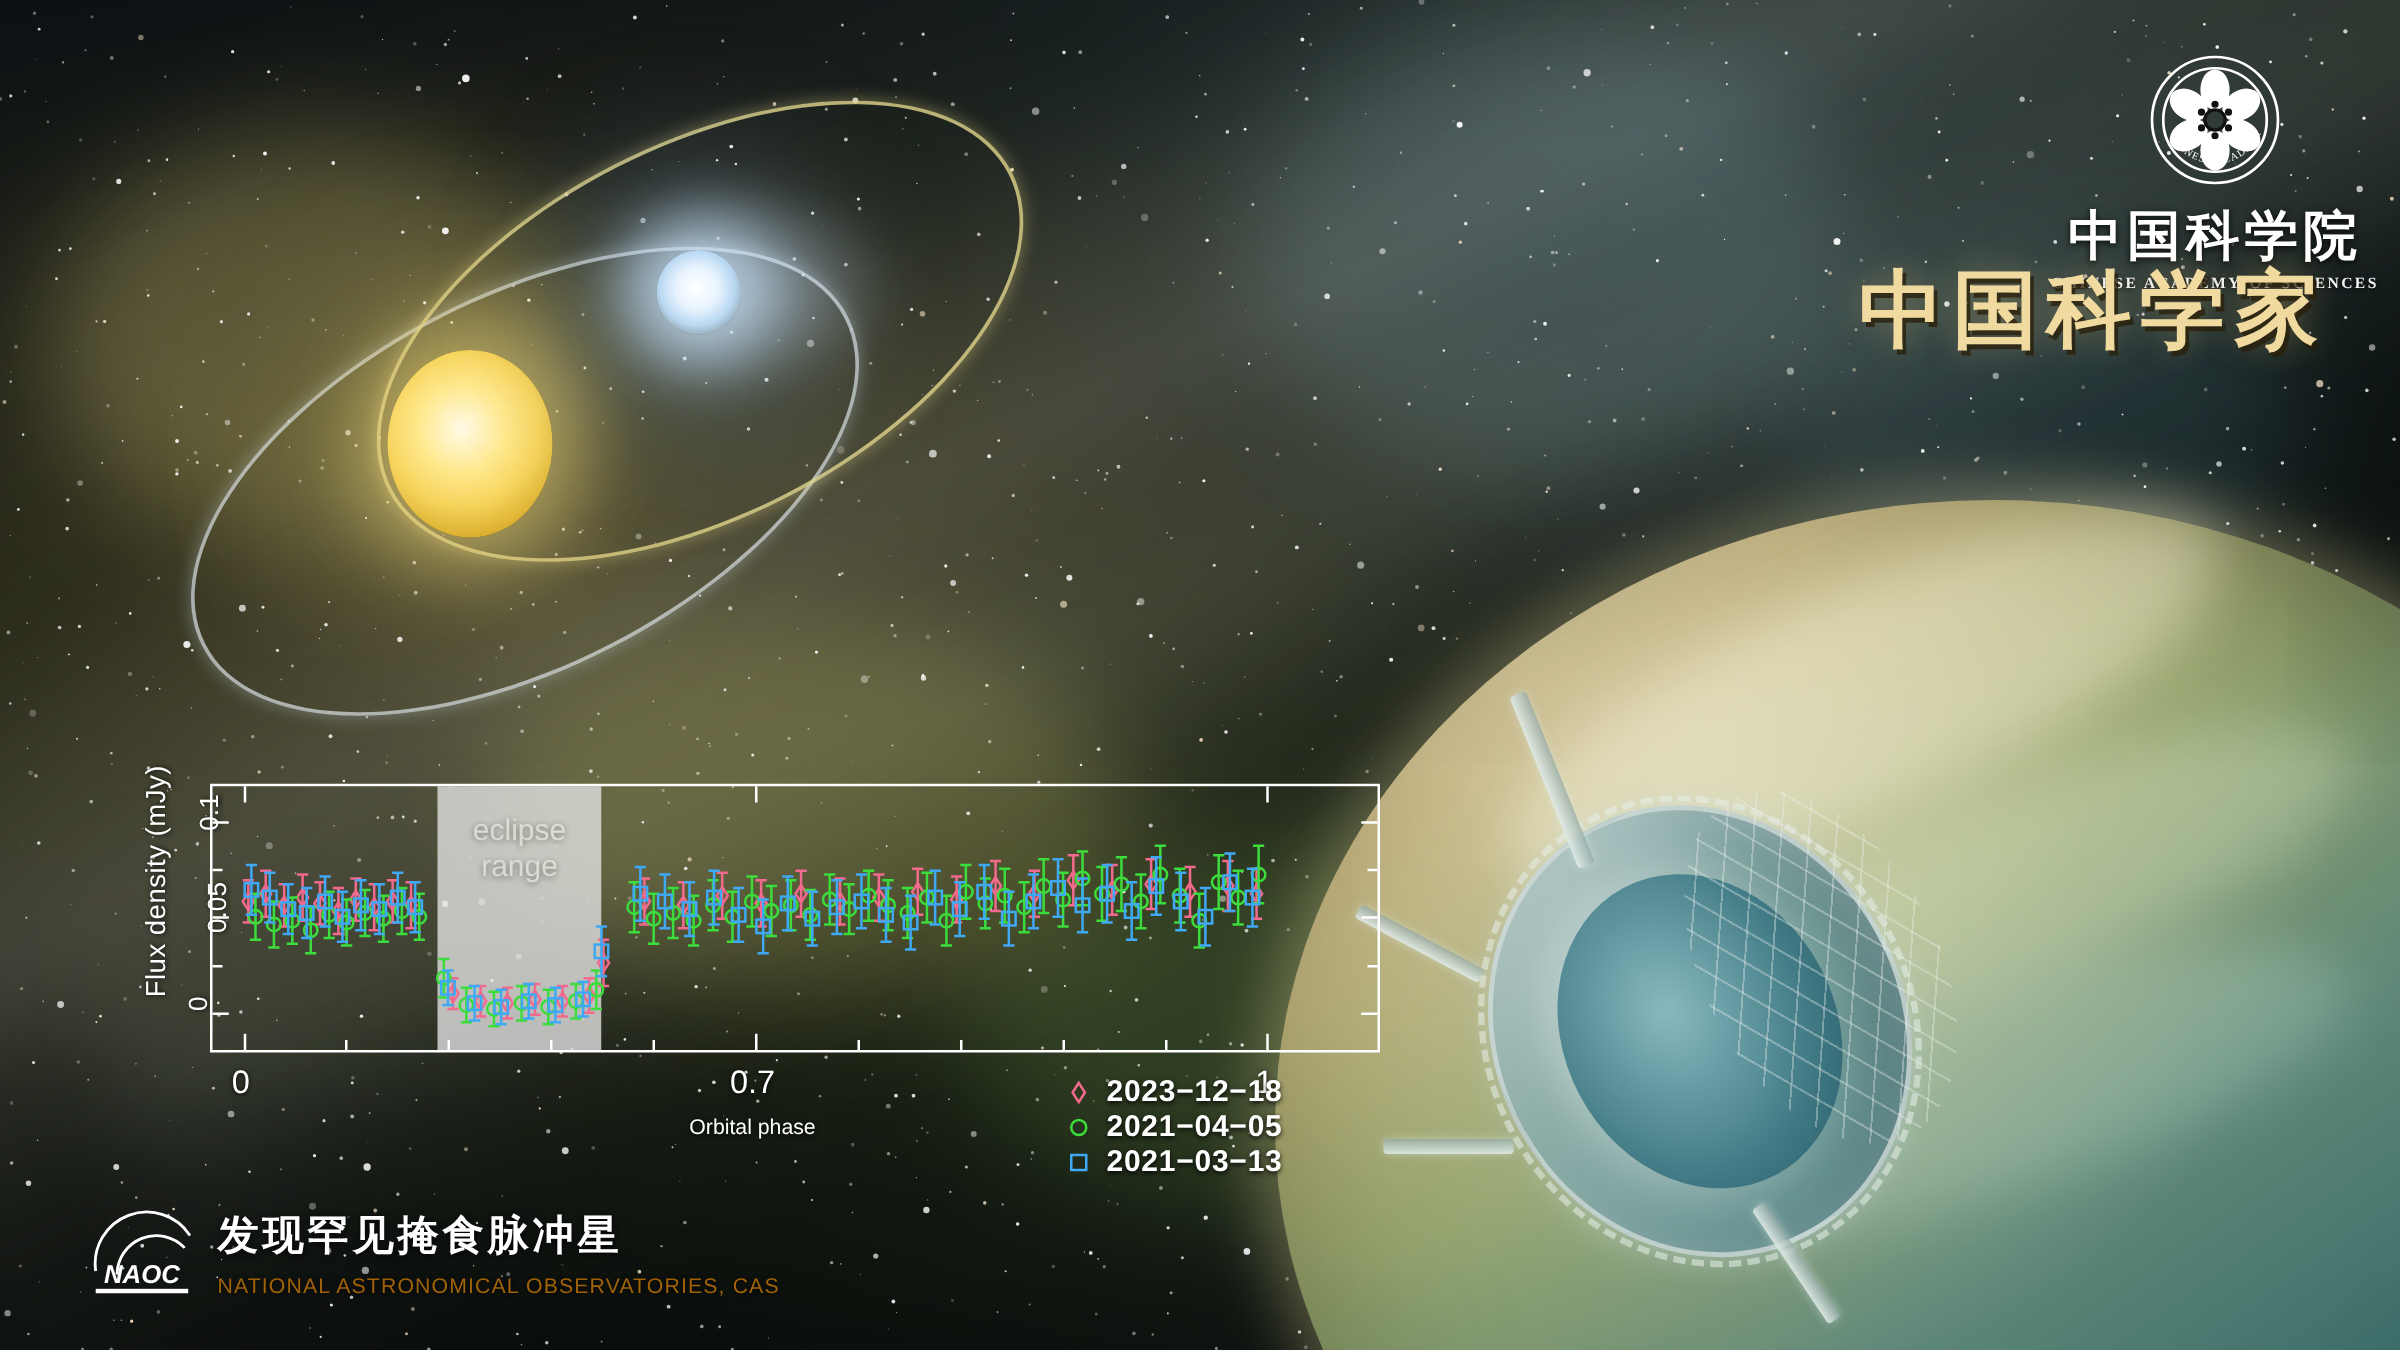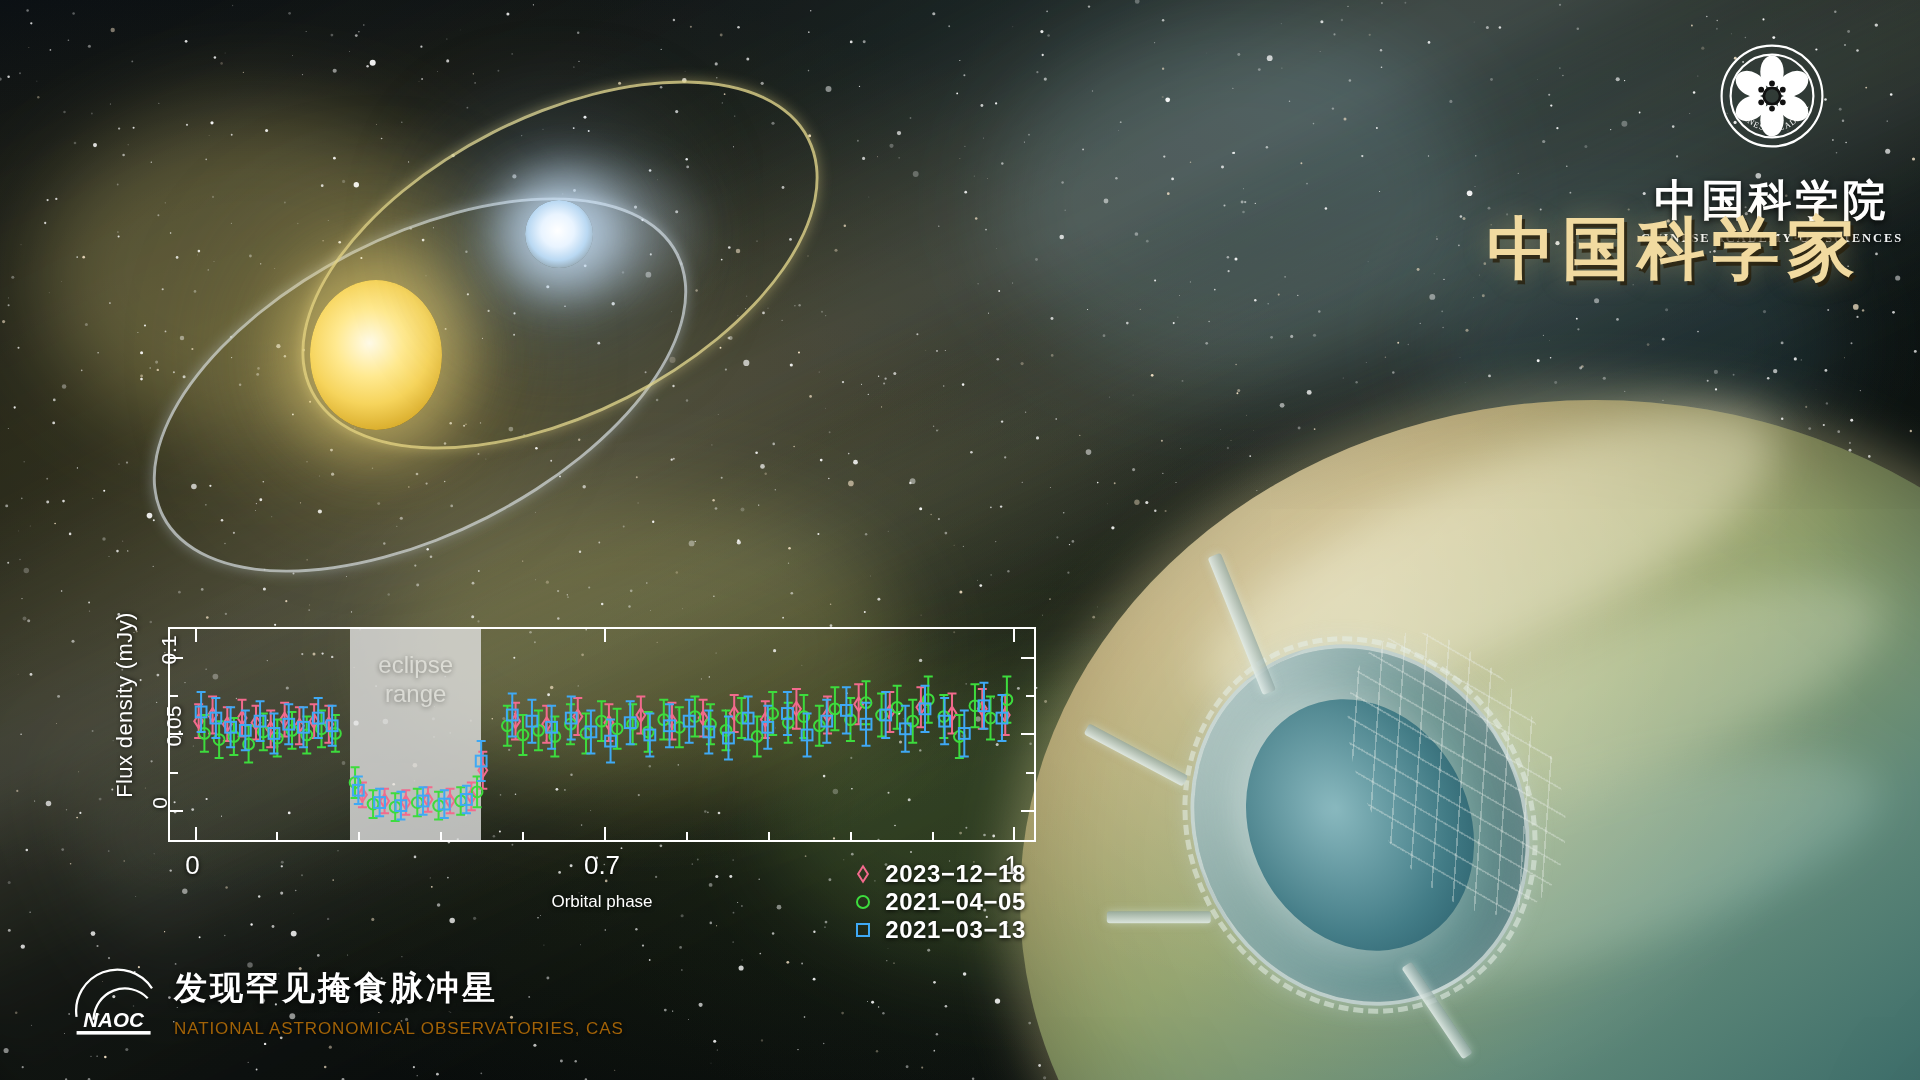--- a/index.html
+++ b/index.html
@@ -134,21 +134,21 @@
     background:
       repeating-linear-gradient(58deg, rgba(235,240,235,.40) 0 1.5px, rgba(0,0,0,0) 1.5px 22px),
       repeating-linear-gradient(-58deg, rgba(235,240,235,.36) 0 1.5px, rgba(0,0,0,0) 1.5px 22px);
     border-radius:50%;
   }
 
   
   .cas{ position:absolute; left:1628px; top:42px; width:288px; height:198px; text-align:center; }
   .cas-emblem{ width:108px; height:108px; margin:0 auto; position:relative; }
   .cas-cn{
-    margin-top:22px; color:#ffffff; font-size:43px; font-weight:bold; letter-spacing:4px;
+    margin-top:10px; color:#ffffff; font-size:43px; font-weight:bold; letter-spacing:4px;
     font-family:"Liberation Serif", serif; text-shadow:0 2px 6px rgba(0,0,0,.85);
   }
   .cas-en{
     color:#f2f4f6; font-size:12.5px; font-weight:bold; letter-spacing:1.9px; margin-top:1px;
     font-family:"Liberation Serif", serif; text-shadow:0 1px 4px rgba(0,0,0,.9);
   }
 
   
   .headline{ position:absolute; right:58px; top:212px; text-align:right; }
   .hl-gold{
@@ -168,21 +168,21 @@
     position:absolute; left:-62px; top:92px; width:250px; text-align:center;
     transform:rotate(-90deg); color:#fff; font-size:22px; letter-spacing:.4px;
     text-shadow:0 1px 4px rgba(0,0,0,.9);
   }
   .ytick-labels{ position:absolute; left:92px; top:22px; width:34px; height:250px; }
   .ytick-labels span{
     position:absolute; left:0; color:#fff; font-size:21px; transform:rotate(-90deg);
     transform-origin:center; text-shadow:0 1px 4px rgba(0,0,0,.9); white-space:nowrap;
   }
   .plot{
-    position:absolute; left:106px; top:27px; width:868px; height:215px;
+    position:absolute; left:106px; top:27px; width:936px; height:215px;
     border:2.5px solid #ffffff; border-top-width:2.5px;
     background:rgba(0,0,0,0);
   }
   .eclipse-band{
     position:absolute; top:0; bottom:0; background:rgba(229,229,229,.78);
   }
   .eclipse-text{
     position:absolute; color:#ffffff; font-size:24px; line-height:1.2; text-align:center;
     width:100%; top:22px; text-shadow:0 1px 5px rgba(0,0,0,.45);
   }

